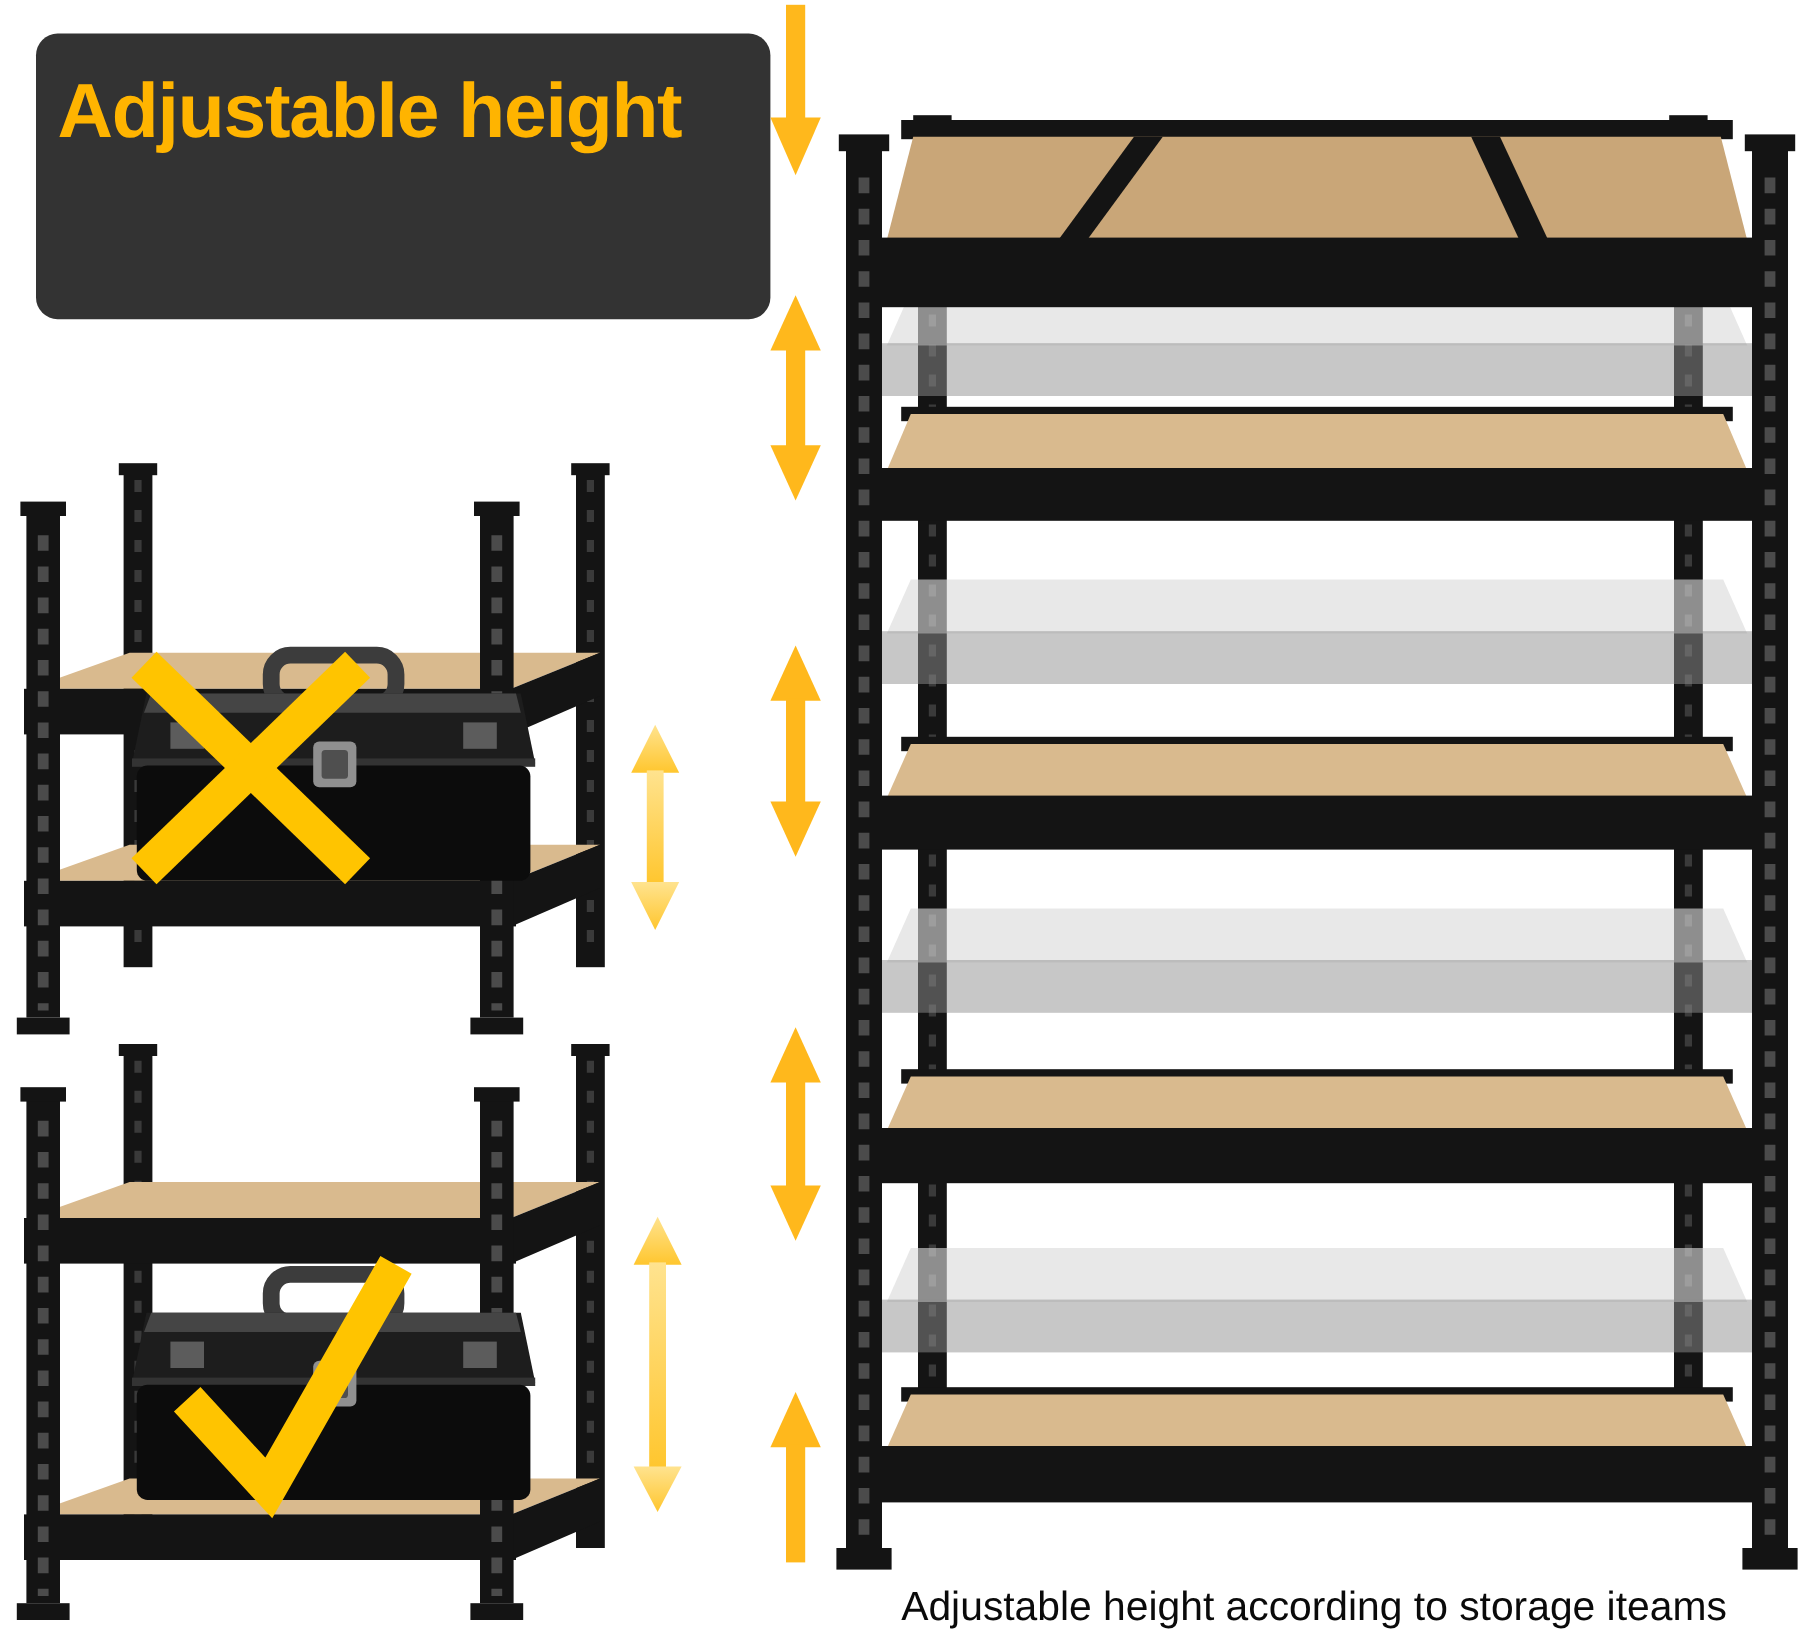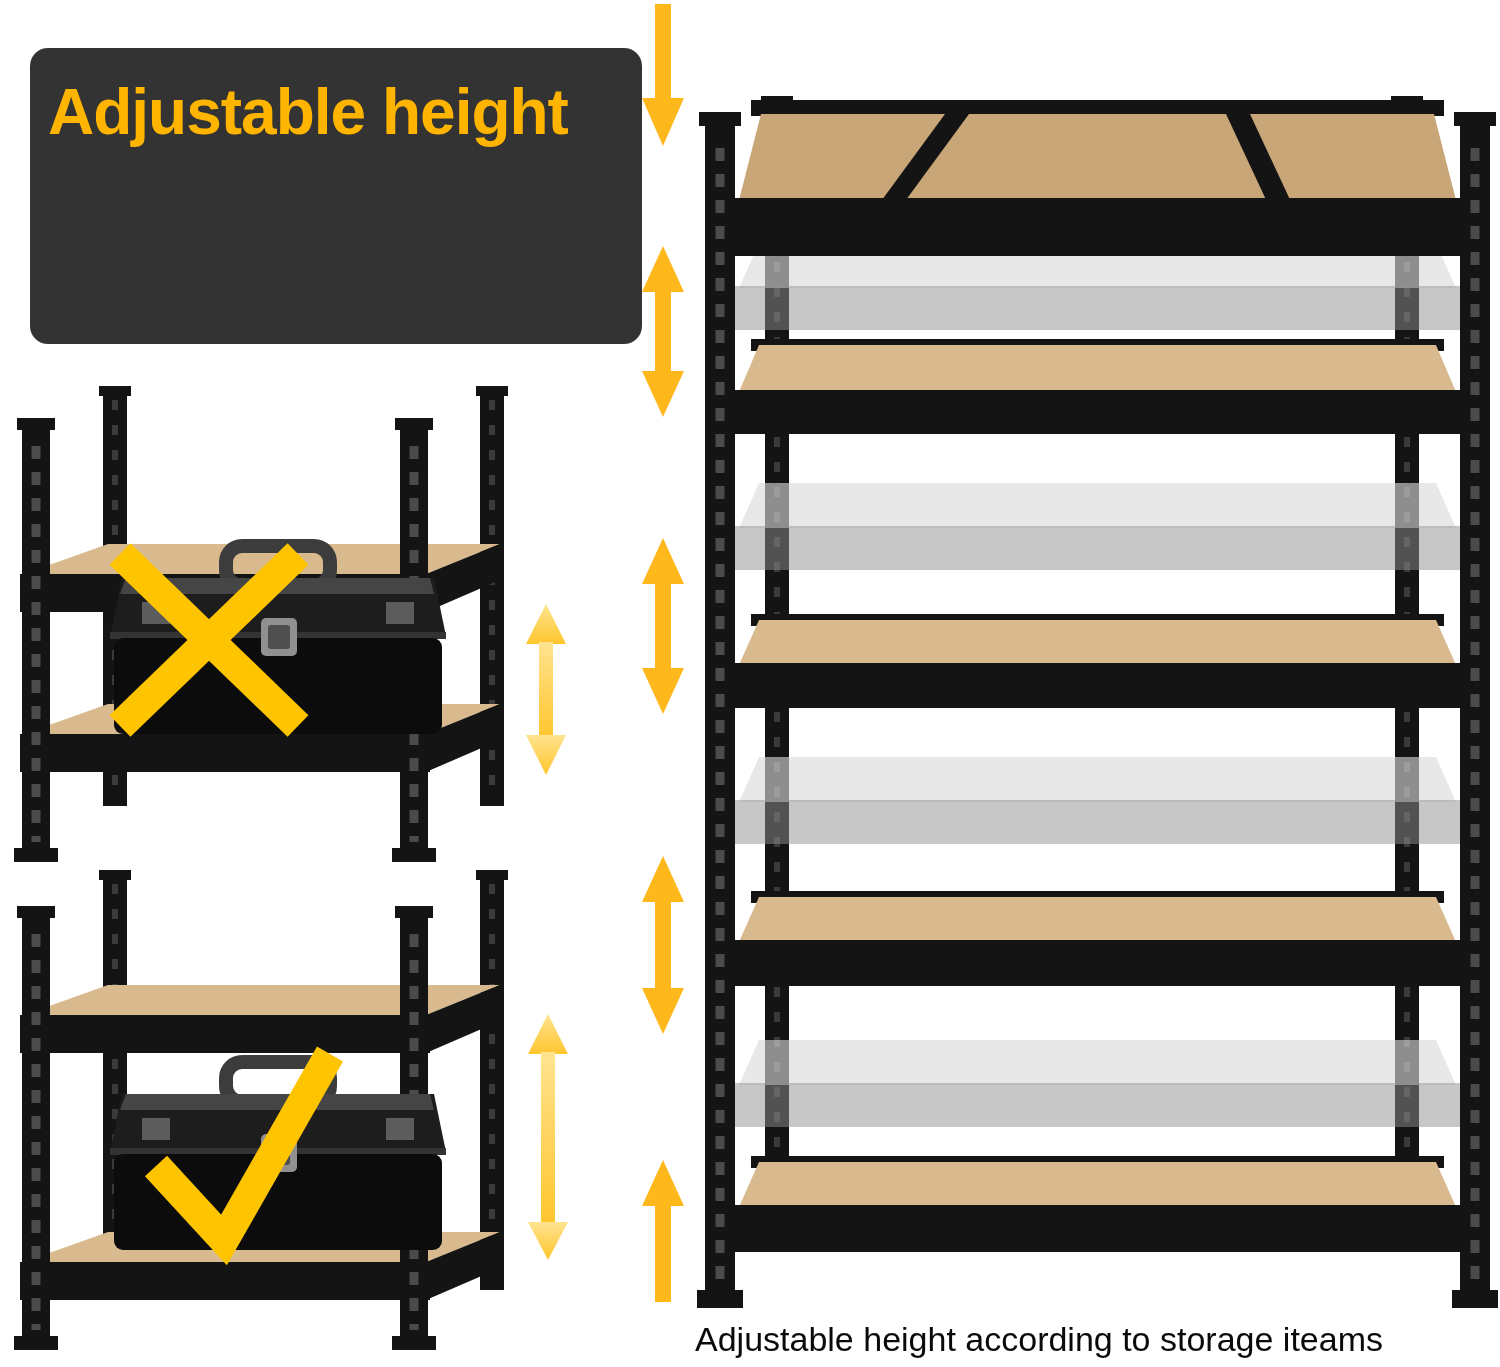--- a/index.html
+++ b/index.html
@@ -3,35 +3,35 @@
 <meta charset="utf-8">
 <style>
   html,body{margin:0;padding:0;background:#fff;}
   #stage{
     position:relative;width:1500px;height:1367px;margin:0 auto;
     background:var(--background,#fff);overflow:hidden;
     font-family:"Liberation Sans",sans-serif;
   }
   
   .banner{
-    position:absolute;left:30px;top:28px;width:612px;height:296px;
+    position:absolute;left:30px;top:28px;width:612px;height:238px;
     background:var(--banner-bg,#333);border-radius:18px;
-    padding:12px 0 0 18px;box-sizing:border-box;margin-top:20px;
+    padding:12px 0 0 18px;box-sizing:border-box;
   }
   .banner .l1{
     font-size:64px;font-weight:900;line-height:104px;letter-spacing:-1px;
     color:var(--banner-yellow,#FFB400);white-space:nowrap;
   }
   .banner .l2{
     font-size:64px;font-weight:900;line-height:104px;letter-spacing:-1px;
     color:var(--banner-white,#fff);white-space:nowrap;
   }
   
   .caption{
-    position:absolute;left:695px;top:1320px;width:800px;
+    position:absolute;left:695px;top:1320px;width:800px;text-align:center;
     font-size:34px;color:var(--caption-color,#0a0a0a);
   }
   
   .steel{fill:var(--steel,#141414);}
   .wood{fill:var(--wood,#D9BA8E);}
   .woodu{fill:var(--wood-underside,#C9A678);}
   .gwood{fill:var(--ghost-wood,#DADADA);opacity:.62;}
   .gbeam{fill:var(--ghost-beam,#8F8F8F);opacity:.5;}
   .gold{fill:var(--arrow-gold,#FFB81C);}
   .mark{stroke:var(--mark-gold,#FFC400);stroke-width:30;fill:none;stroke-linecap:butt;}

